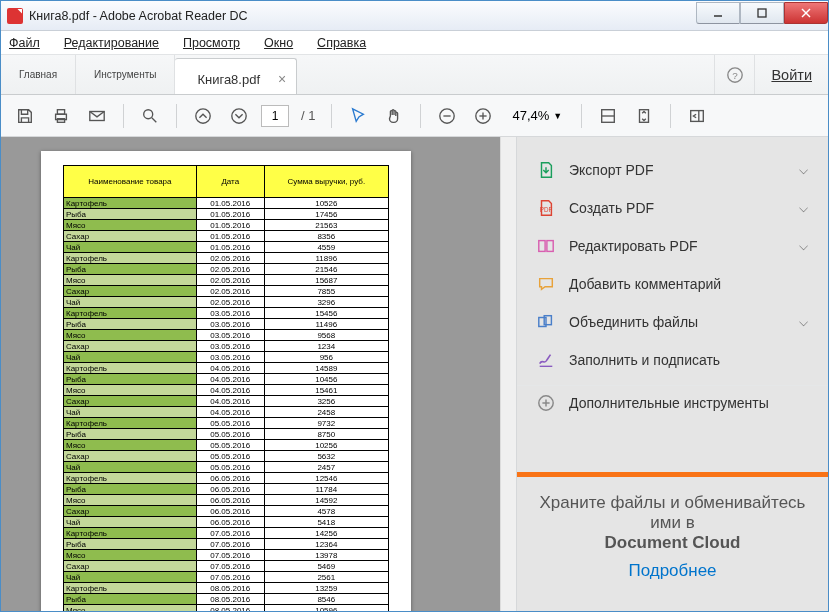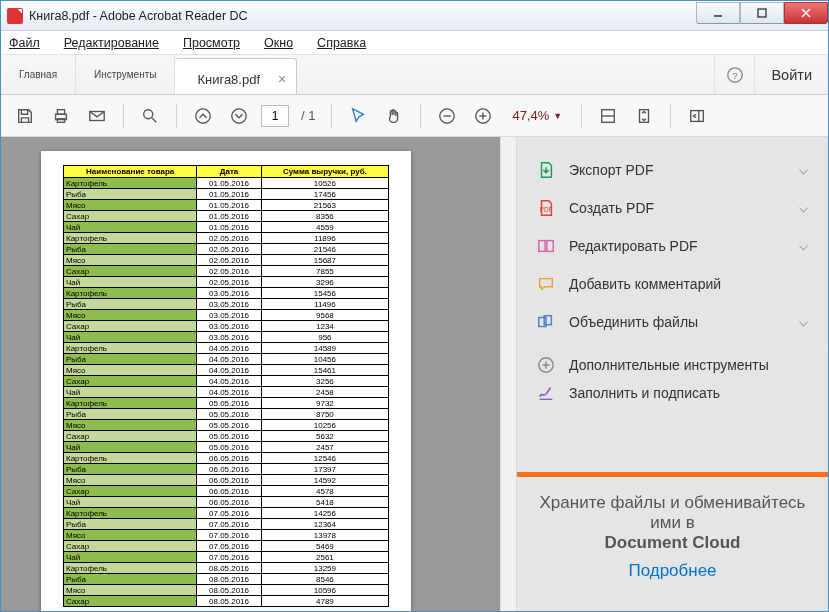--- a/index.html
+++ b/index.html
@@ -19,36 +19,36 @@
 
 .menubar { height: 24px; display: flex; align-items: center; padding: 0 8px; gap: 24px; border-bottom: 1px solid #e2e4e6; }
 .menubar span { font-size: 12.5px; color: #222; }
 .menubar span u { text-decoration: underline; }
 
 .tabbar { height: 40px; background: linear-gradient(#f6f7f8,#eff1f2); display:flex; align-items:stretch; border-bottom:1px solid #c9ccce; }
 .tabbtn { padding: 0 18px; display:flex; align-items:center; font-size:10px; color:#444; border-right:1px solid #dfe1e3; }
 .doctab { background:#fff; display:flex; align-items:center; padding:5px 10px 0 22px; font-size:13px; color:#333; border-right:1px solid #c9ccce; position:relative; margin-top:3px; border-top:1px solid #c9ccce; border-radius:3px 3px 0 0; }
 .doctab .x { margin-left: 18px; color:#888; font-size:14px; }
 .tabbar-spacer { flex:1; }
-.tabbar .signin { padding: 0 16px; display:flex; align-items:center; font-size:14.5px; color:#333; border-left:1px solid #dfe1e3; }
+.tabbar .signin { padding: 0 16px; display:flex; align-items:center; font-size:14.5px; color:#333; border-left:1px solid #dfe1e3;text-decoration:underline; }
 .tabbar .help { width:40px; display:flex; align-items:center; justify-content:center; color:#666; border-left:1px solid #dfe1e3; }
 
 .toolbar { height: 42px; background:#f7f8f9; border-bottom:1px solid #d6d8da; display:flex; align-items:center; padding:0 10px; gap:8px; }
 .tbtn { width:28px; height:28px; display:flex; align-items:center; justify-content:center; color:#555; border-radius:2px; }
 .tbtn svg { width:18px; height:18px; stroke:#555; fill:none; stroke-width:1.5; }
 .divider { width:1px; height:24px; background:#d0d2d4; margin:0 4px; }
 .pageinput { width:28px; height:22px; border:1px solid #bbb; text-align:center; font-size:12px; }
 .pagetotal { font-size:13px; color:#555; margin:0 4px; }
-.zoompct { font-size:13px; color:#7f1d1d; padding:0 6px; display:flex; align-items:center; gap:4px; border:1px solid transparent; }
+.zoompct { font-size:13px; color:#000000; padding:0 6px; display:flex; align-items:center; gap:4px; border:1px solid transparent; }
 
 .content { flex:1; display:flex; overflow:hidden; }
 .docarea { flex:1; background:#999999; overflow:auto; position:relative; padding:14px 0 0 40px; }
 .page { background:#fff; width:370px; min-height:520px; box-shadow:0 1px 4px rgba(0,0,0,.4); padding:14px 22px; }
 table.data { border-collapse:collapse; width:100%; font-size:8px; }
-table.data th { background:#ffff47; border:1px solid #000; padding:1px 2px; font-weight:bold; }
+table.data th { background:#ffff47; border:1px solid #000; padding:11px 2px; font-weight:normal; }
 table.data td { border:1px solid #000; padding:0.5px 2px; text-align:center; }
 table.data td.name { text-align:left; }
 tr.green td.name { background:#8fbc4e; }
 tr.ltgreen td.name { background:#c4d89a; }
 
 .sidepanel { width:312px; border-left:1px solid #d6d8da; background:#e5e5e5; display:flex; flex-direction:column; padding:14px 0; overflow:auto; }
 .tool-item { height:38px; display:flex; align-items:center; padding:0 20px; gap:14px; font-size:14px; color:#333; }
 .tool-item .ti-icon { width:18px; height:18px; display:flex; align-items:center; justify-content:center; }
 .tool-item .chev { margin-left:auto; color:#666; font-size:12px; }
 .tool-item.sep { border-top:1px solid #e5e7e8; margin-top:6px; padding-top:8px; height:auto; }
@@ -342,21 +342,21 @@
                 <td>2457</td>
               </tr>
               <tr class="ltgreen">
                 <td class="name">Картофель</td>
                 <td>06.05.2016</td>
                 <td>12546</td>
               </tr>
               <tr class="green">
                 <td class="name">Рыба</td>
                 <td>06.05.2016</td>
-                <td>17397</td>
+                <td>11784</td>
               </tr>
               <tr class="ltgreen">
                 <td class="name">Мясо</td>
                 <td>06.05.2016</td>
                 <td>14592</td>
               </tr>
               <tr class="green">
                 <td class="name">Сахар</td>
                 <td>06.05.2016</td>
                 <td>4578</td>
@@ -458,39 +458,39 @@
       </div>
       <div class="tool-item">
         <span class="ti-icon">
             <svg width="18" height="18" viewBox="0 0 20 20">
               <rect x="2" y="5" width="8" height="10" fill="none" stroke="#4a7fc9" stroke-width="1.6"></rect>
               <rect x="8" y="3" width="8" height="10" fill="none" stroke="#4a7fc9" stroke-width="1.6"></rect>
             </svg>
           </span>
         <span>Объединить файлы</span>
           <span class="chev">⌵</span>
+      </div>
+      <div class="tool-item">
+        <span class="ti-icon">
+            <svg width="18" height="18" viewBox="0 0 20 20">
+              <path d="M3 14c3-6 5 2 8-4l4-6" fill="none" stroke="#8a5bc0" stroke-width="1.8"></path>
+              <line x1="3" y1="17" x2="17" y2="17" stroke="#8a5bc0" stroke-width="1.5"></line>
+            </svg>
+          </span>
+        <span>Заполнить и подписать</span>
       </div>
       <div class="tool-item sep">
         <span class="ti-icon">
             <svg width="18" height="18" viewBox="0 0 20 20">
               <circle cx="10" cy="10" r="8" fill="none" stroke="#888" stroke-width="1.6"></circle>
               <line x1="6" y1="10" x2="14" y2="10" stroke="#888" stroke-width="1.6"></line>
               <line x1="10" y1="6" x2="10" y2="14" stroke="#888" stroke-width="1.6"></line>
             </svg>
           </span>
         <span>Дополнительные инструменты</span>
-      </div>
-      <div class="tool-item">
-        <span class="ti-icon">
-            <svg width="18" height="18" viewBox="0 0 20 20">
-              <path d="M3 14c3-6 5 2 8-4l4-6" fill="none" stroke="#8a5bc0" stroke-width="1.8"></path>
-              <line x1="3" y1="17" x2="17" y2="17" stroke="#8a5bc0" stroke-width="1.5"></line>
-            </svg>
-          </span>
-        <span>Заполнить и подписать</span>
       </div>
       <div class="cloud-promo">
         <span>Храните файлы и обменивайтесь ими в</span><br>
         <b>Document Cloud</b>
         <span class="link">Подробнее</span>
       </div>
     </div>
   </div>
 </div>
 

